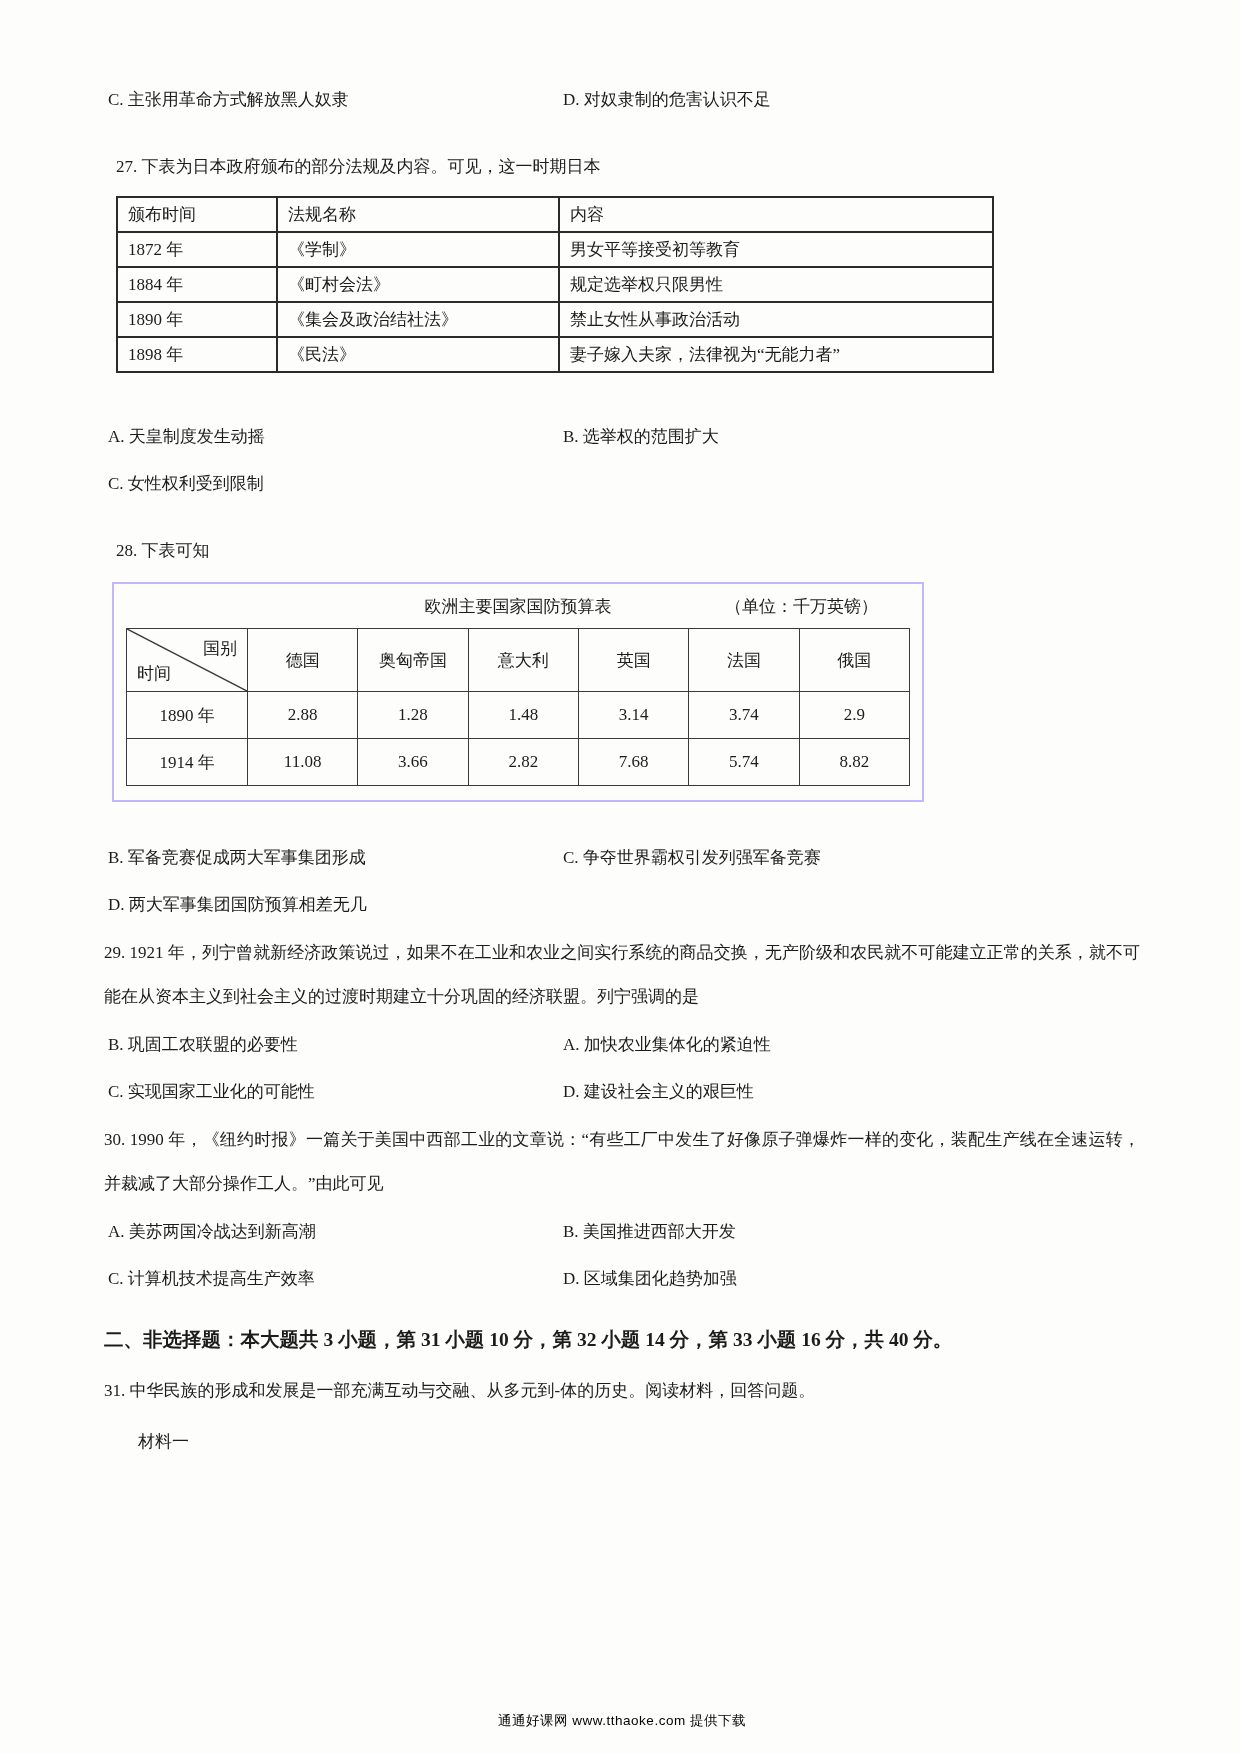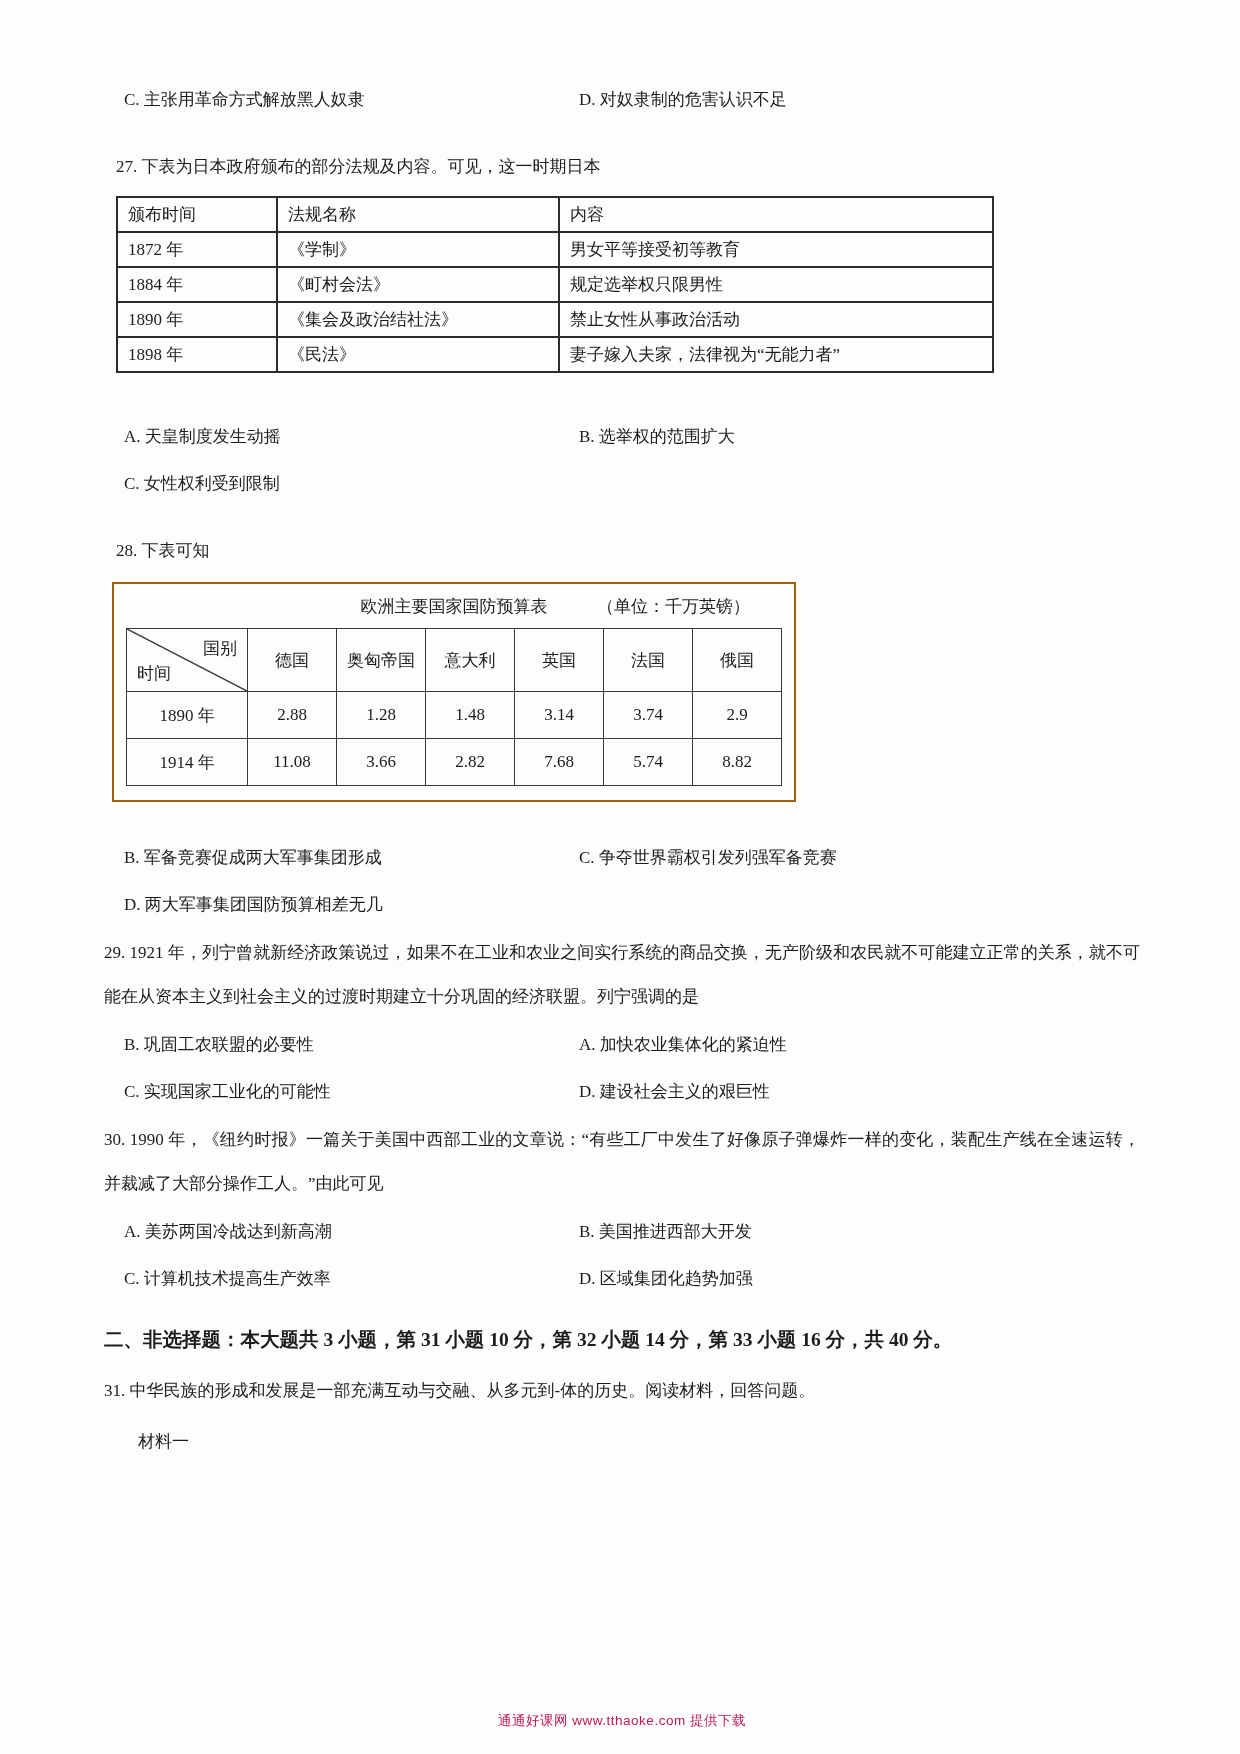--- a/index.html
+++ b/index.html
@@ -17,21 +17,21 @@
     display: flex;
     flex-direction: column;
     overflow: hidden;
   }
   .content { flex: 1 1 auto; }
 
   .opt-grid {
     display: grid;
     grid-template-columns: 455px 1fr;
     row-gap: 23px;
-    margin-left: 20px;
+    margin-left: 4px;
   }
   .opt-grid span { display:block; line-height: 24px; white-space: nowrap; }
 
   .stem { margin: 12px; line-height: 26px; }
   .para { margin: 0; line-height: 44px; text-align: justify; }
 
   
   table { border-collapse: collapse; }
   .law-table { margin: 16px 0 0 12px; table-layout: fixed; width: 878px; }
   .law-table th, .law-table td {
@@ -41,23 +41,23 @@
     padding: 4px 10px;
     height: 25px;
     font-size: 17px;
   }
   .law-table .c1 { width: 138px; }
   .law-table .c2 { width: 260px; }
 
   
   .budget-box {
     box-sizing: border-box;
-    width: 684px;
+    width: 812px;
     margin: 18px 0 0 8px;
-    border: 2px solid #a16207;
+    border: 2px solid #c4b5fd;
     padding: 10px 12px 14px 12px;
   }
   .budget-title-row { position: relative; text-align: center; height: 26px; line-height: 26px; }
   .budget-unit { position: absolute; right: 32px; top: 0; }
   .budget-table { width: 100%; margin-top: 8px; table-layout: fixed; }
   .budget-table th, .budget-table td {
     border: 1.5px solid #3a3a3a;
     font-weight: normal;
     text-align: center;
     font-size: 17px;
@@ -81,21 +81,21 @@
     font-size: 19.5px;
     line-height: 45px;
     text-align: justify;
   }
   .material-label { margin: 24px 0 0 34px; line-height: 26px; font-family: Liberation Mono, monospace; }
 
   .footer {
     flex: 0 0 auto;
     text-align: center;
     font-size: 13.5px;
-    color: #be185d;
+    color: #000000;
     font-family: "Liberation Sans", "DejaVu Sans", sans-serif;
     padding-bottom: 6px;
     letter-spacing: 0.5px;
   }
 </style>
 </head>
 <body>
 
 <div class="page">
   <div class="content">

